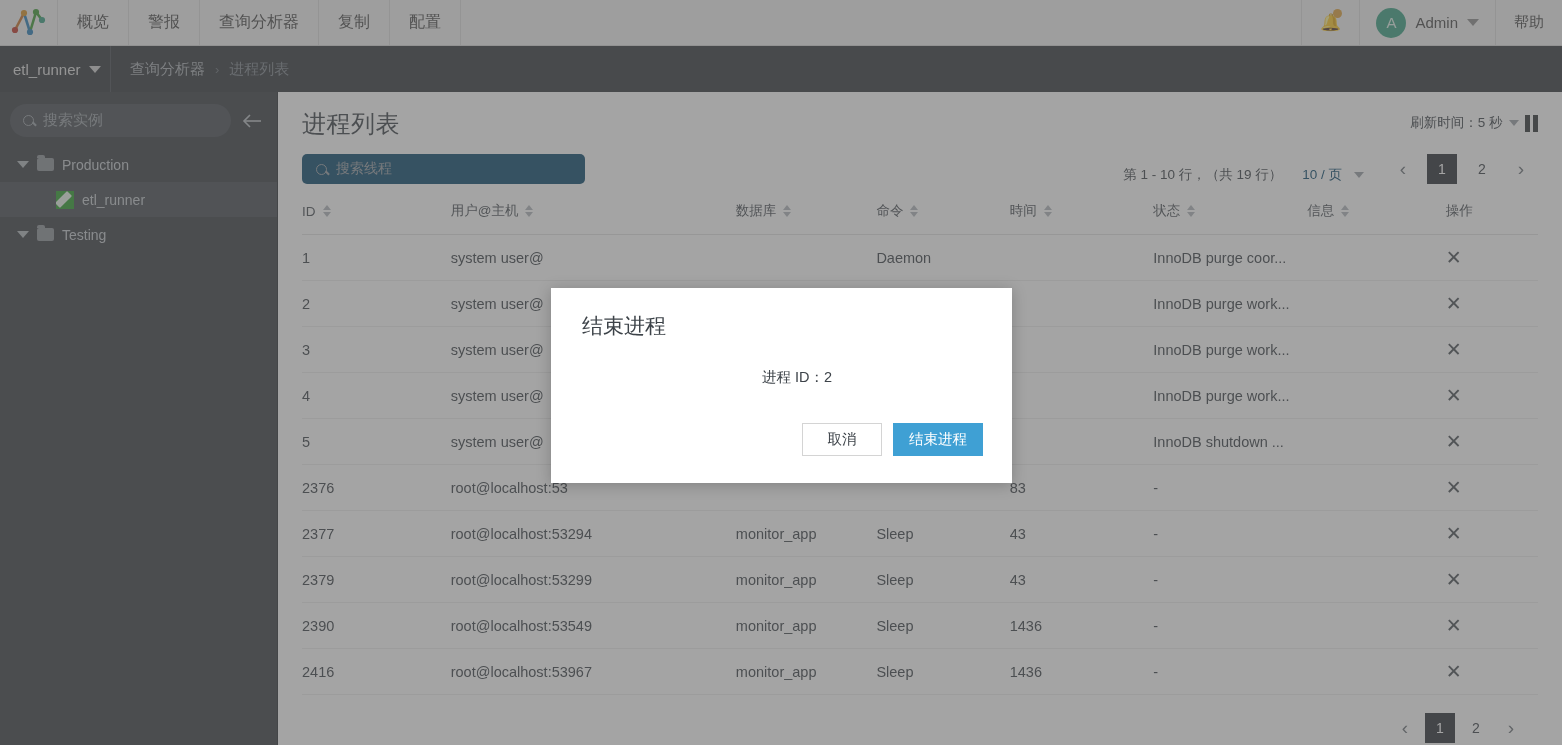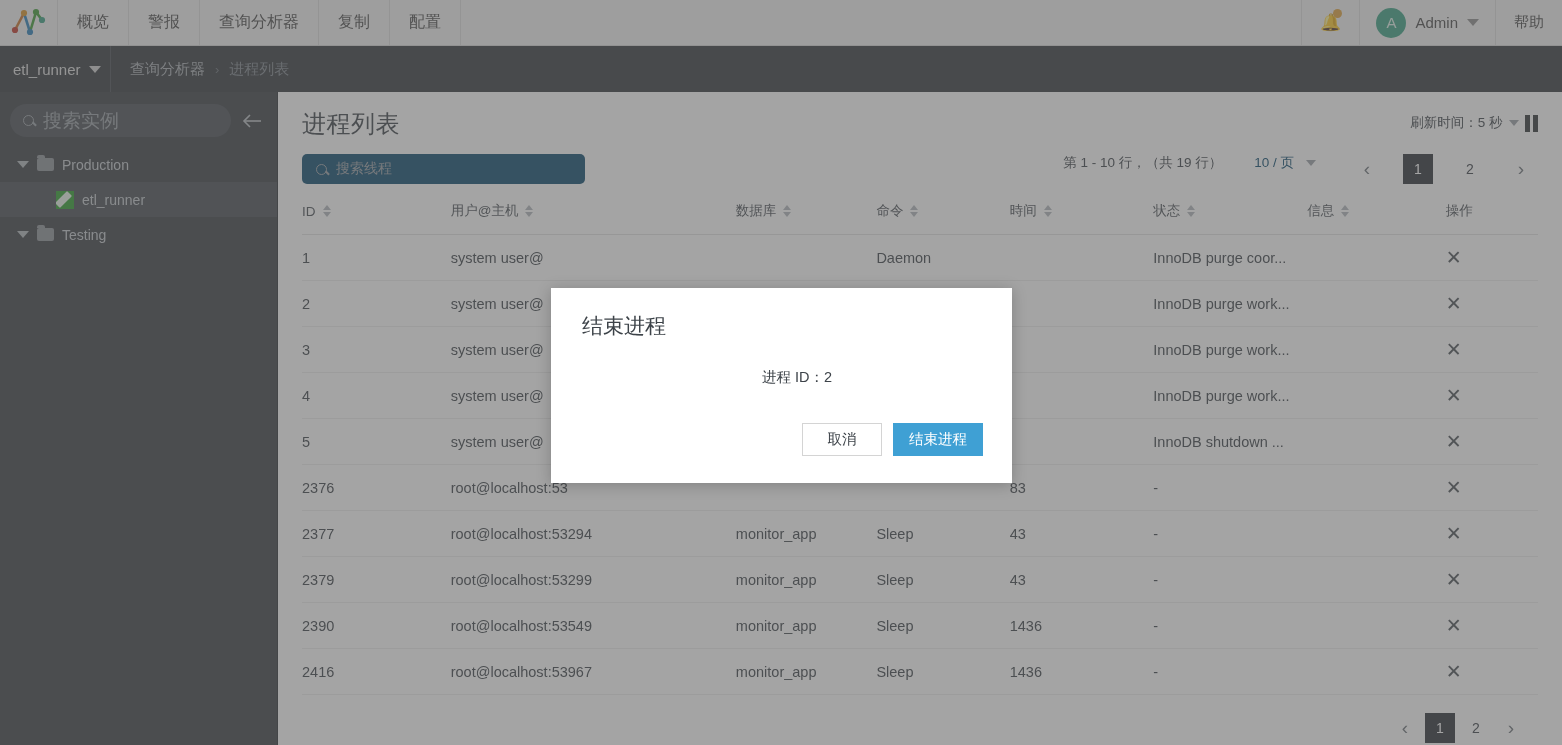--- a/index.html
+++ b/index.html
@@ -99,21 +99,21 @@
   }
   .mag {
     width: 11px; height: 11px; border: 1.6px solid #9aa0a6;
     border-radius: 50%; position: relative; flex: none;
   }
   .mag::after {
     content: ""; position: absolute; width: 5px; height: 1.6px;
     background: #9aa0a6; transform: rotate(45deg);
     right: -4px; bottom: 0px;
   }
-  .side-search-text { font-size: 19px; color: #9aa0a6; }
+  .side-search-text { font-size: 15px; color: #9aa0a6; }
   .collapse-btn {
     width: 28px; height: 28px; display: flex; align-items: center;
     justify-content: center; cursor: pointer; color: #b9bec3; font-size: 19px;
   }
   .tree-row {
     display: flex; align-items: center; height: 35px; gap: 8px;
     padding-left: 17px; cursor: pointer; color: #c3c8cd; font-size: 14px;
   }
   .tree-row.sel { background: #474d53; }
   .tw {
@@ -159,21 +159,21 @@
     display: flex; align-items: center; justify-content: space-between;
     margin-top: 14px;
   }
   .thread-search {
     width: 283px; height: 30px; background: #0c4a6e; border-radius: 5px;
     display: flex; align-items: center; gap: 9px; padding: 0 14px;
   }
   .thread-search-text { font-size: 14px; color: #9aa0a6; }
   .mag.dark { border-color: #9aa0a6; }
 
-  .pager { display: flex; align-items: flex-start; gap: 16px; }
+  .pager { display: flex; align-items: flex-end; gap: 4px; }
   .pager-info { font-size: 13.5px; color: #3d4349; margin-right: 16px; }
   .per-page {
     display: flex; align-items: center; gap: 12px; font-size: 13.5px;
     color: #0c4a6e; margin-right: 18px; cursor: pointer;
   }
   .pg-arrow {
     width: 34px; height: 30px; display: flex; align-items: center;
     justify-content: center; color: #6d747a; font-size: 19px; cursor: pointer;
   }
   .pg-num {

